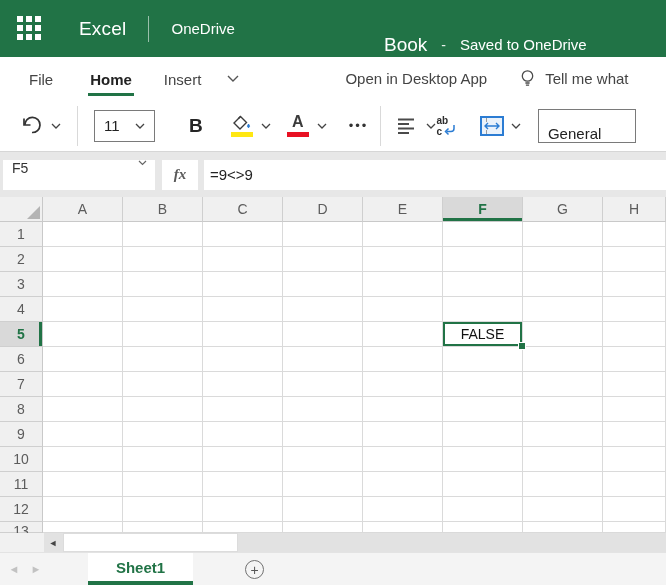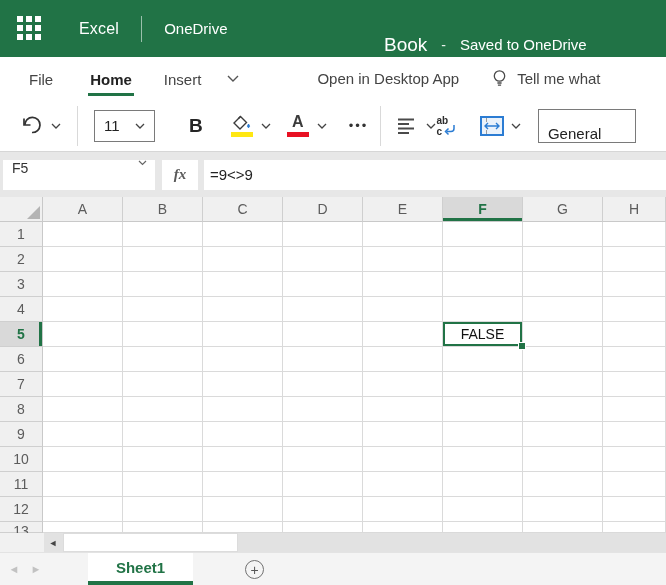--- a/index.html
+++ b/index.html
@@ -3,35 +3,35 @@
 <meta charset="utf-8">
 <style>
   * { margin:0; padding:0; box-sizing:border-box; }
   html,body { width:666px; height:585px; overflow:hidden; }
   body { font-family:"Liberation Sans", sans-serif; background:#fff; color:#333; }
 
   
   .topbar { position:relative; height:57px; background:#217346; display:flex; align-items:center; color:#fff; }
   .waffle { width:26px; height:26px; margin-left:17px; display:grid; grid-template-columns:repeat(3,6px); grid-template-rows:repeat(3,6px); gap:3px; cursor:pointer; }
   .waffle span { background:#fff; }
-  .brand { font-size:16px; margin-left:36px; letter-spacing:.2px; }
+  .brand { font-size:19px; margin-left:36px; letter-spacing:.2px; }
   .topbar-divider { width:1px; height:26px; background:rgba(255,255,255,.55); margin-left:22px; }
   .service { font-size:15px; margin-left:22px; }
   .doc-group { position:absolute; left:384px; top:16px; height:57px; display:flex; align-items:center; gap:14px; }
   .doc-title { font-size:19px; }
   .doc-sep { font-size:14px; opacity:.9; }
   .save-status { font-size:15px; }
 
   
   .menubar { height:43px; background:#fff; display:flex; align-items:center; font-size:15px; color:#444; white-space:nowrap; overflow:hidden; }
   .menu-item { padding:10px 2px 8px; margin-left:28px; cursor:pointer; }
   .menu-item.first { margin-left:27px; }
   .menu-item.active { font-weight:bold; color:#222; border-bottom:3px solid #217346; padding-bottom:5px; margin-left:33px; }
   .menu-chev { margin-left:24px; cursor:pointer; display:flex; align-items:center; }
-  .open-desktop { margin-left:78px; cursor:pointer; }
+  .open-desktop { margin-left:106px; cursor:pointer; }
   .tellme { display:flex; align-items:center; gap:10px; margin-left:33px; cursor:pointer; }
 
   
   .toolbar { height:52px; background:#fff; display:flex; align-items:center; border-bottom:1px solid #d6d6d6; }
   .tb-divider { width:1px; height:40px; background:#d9d9d9; }
   .tb-btn { display:flex; align-items:center; cursor:pointer; }
   .chev { display:inline-flex; }
   .undo-group { margin-left:20px; display:flex; align-items:center; gap:7px; }
   .fontsize-box { margin-left:16px; width:61px; height:32px; border:1px solid #7a7a7a; background:#fff; display:flex; align-items:center; justify-content:space-between; padding:0 9px; font-size:15px; color:#222; cursor:pointer; }
   .bold-btn { margin-left:32px; font-weight:bold; font-size:19px; color:#252525; padding:0 2px; }

